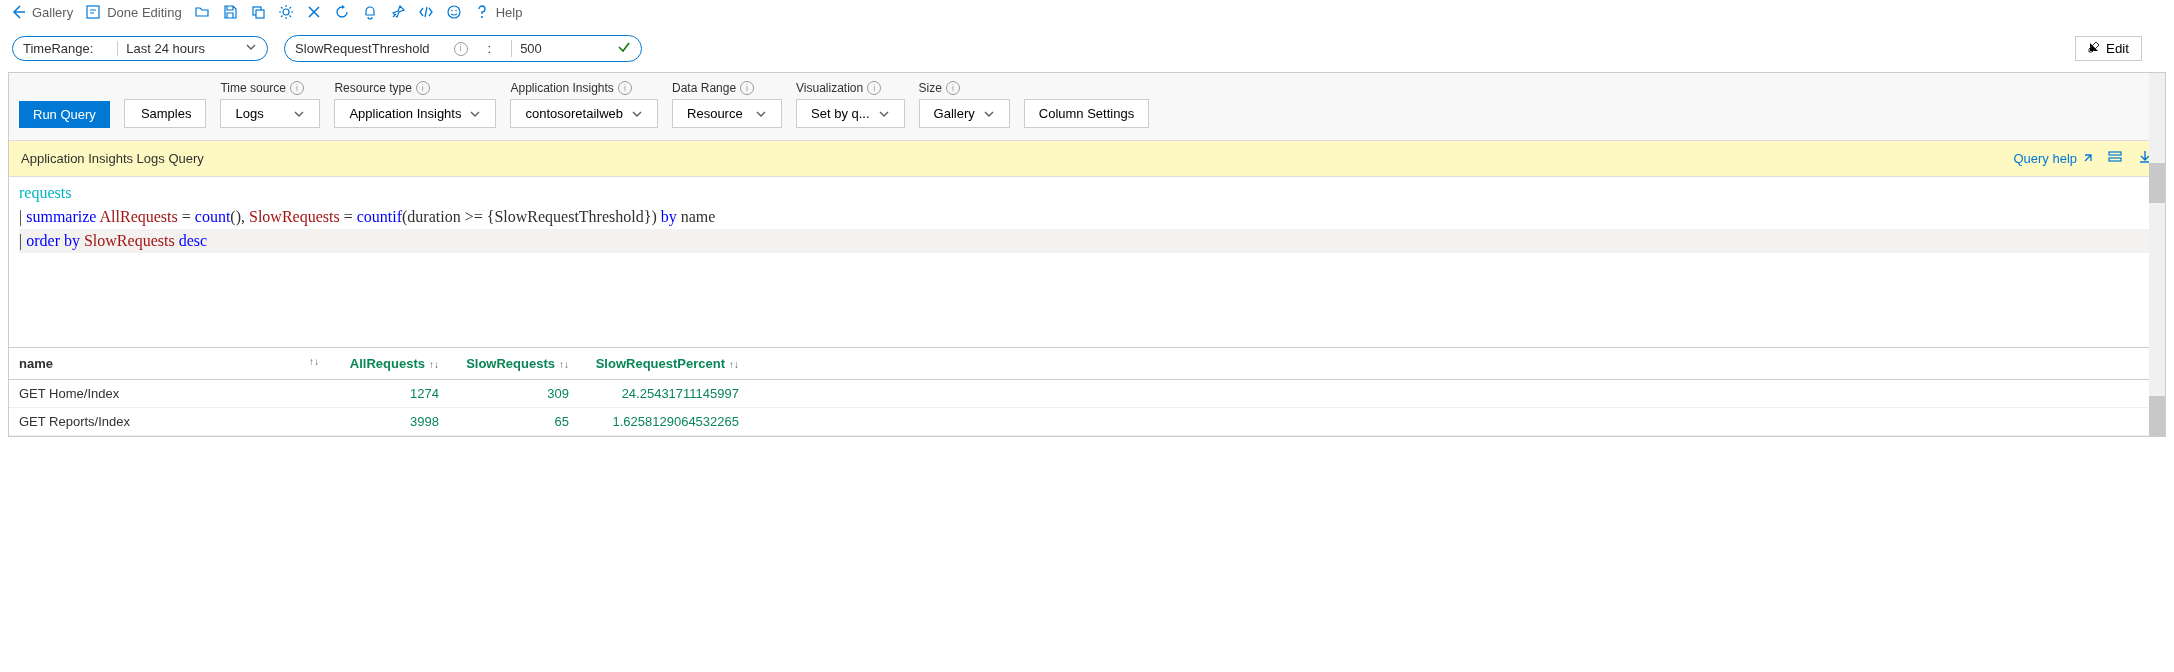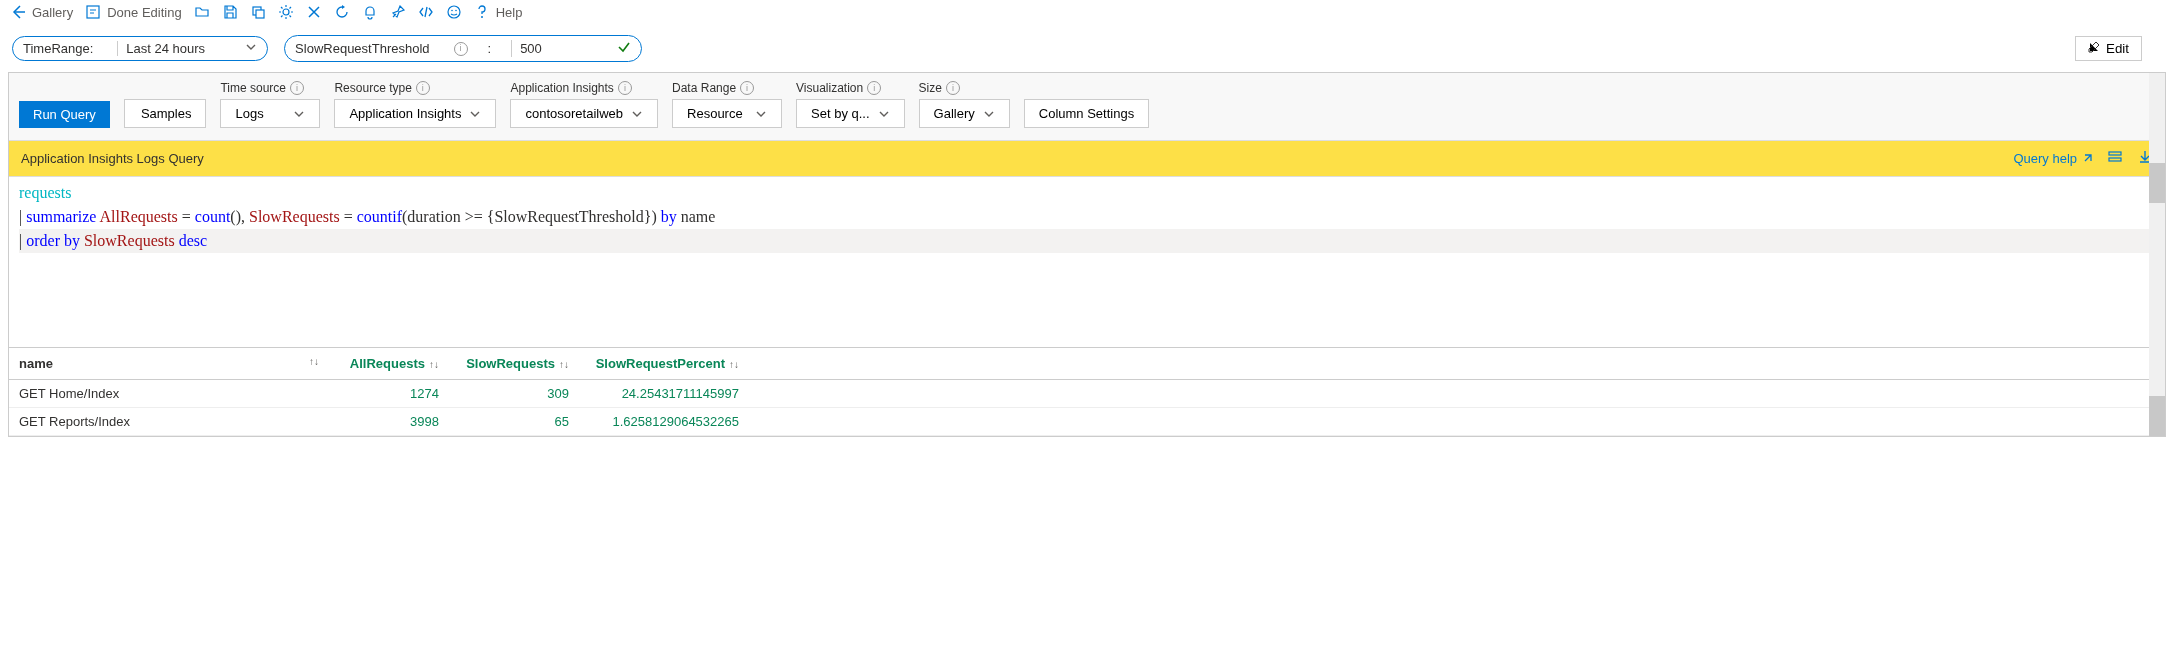--- a/index.html
+++ b/index.html
@@ -92,21 +92,21 @@
   .btn-primary {
     background:#0078d4; color:#fff; border:none; padding:6px 14px; font-size:13px; cursor:pointer;
   }
   .btn-secondary {
     background:#fff; border:1px solid #ccc; padding:6px 14px; font-size:13px; cursor:pointer;
     display:inline-flex;align-items:center;justify-content:space-between;gap:8px;
   }
   .qp-title-row {
     display:flex;align-items:center;justify-content:space-between;
     padding:8px 12px;
-    background:#fde047;
+    background:#fef9c3;
     border-bottom:1px solid #ddd;
   }
   .qp-title { color:#323130; }
   .qp-title-actions { display:flex;align-items:center;gap:14px;}
   .qp-title-actions .link { color:#0078d4; cursor:pointer; display:inline-flex;align-items:center;gap:4px;}
   .code-area {
     background:#fff;
     font-family: Liberation Serif, serif;
     font-size: 16px;
     padding: 4px 10px 0 10px;

